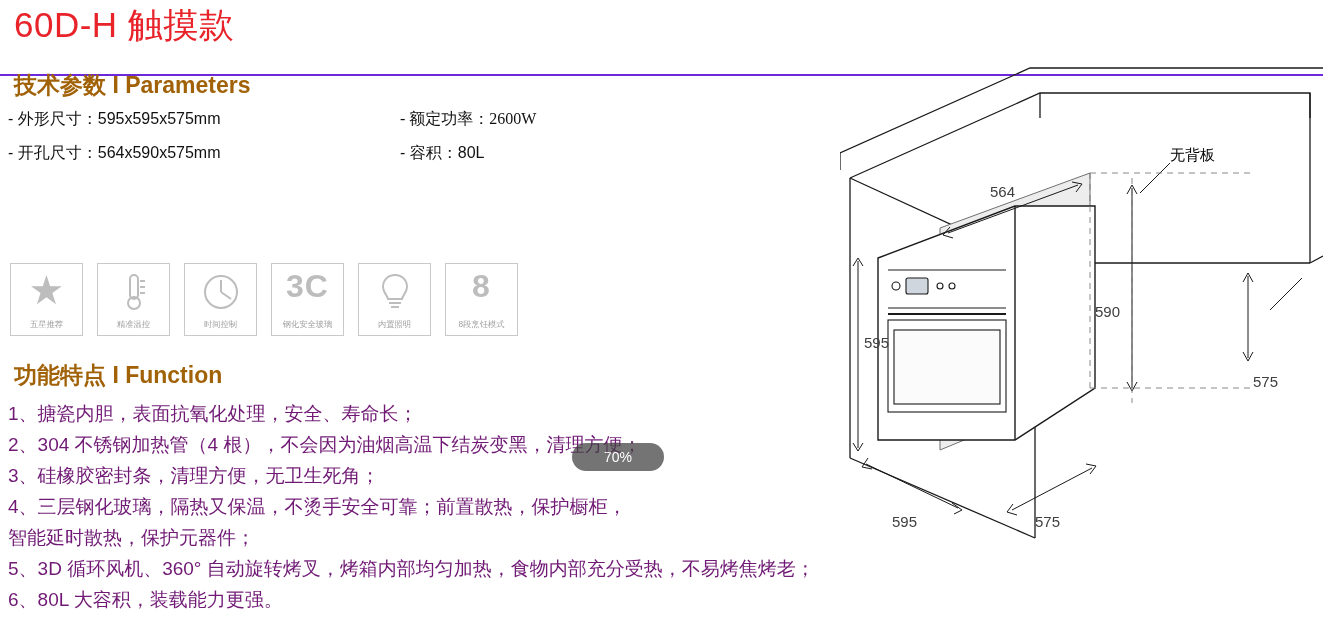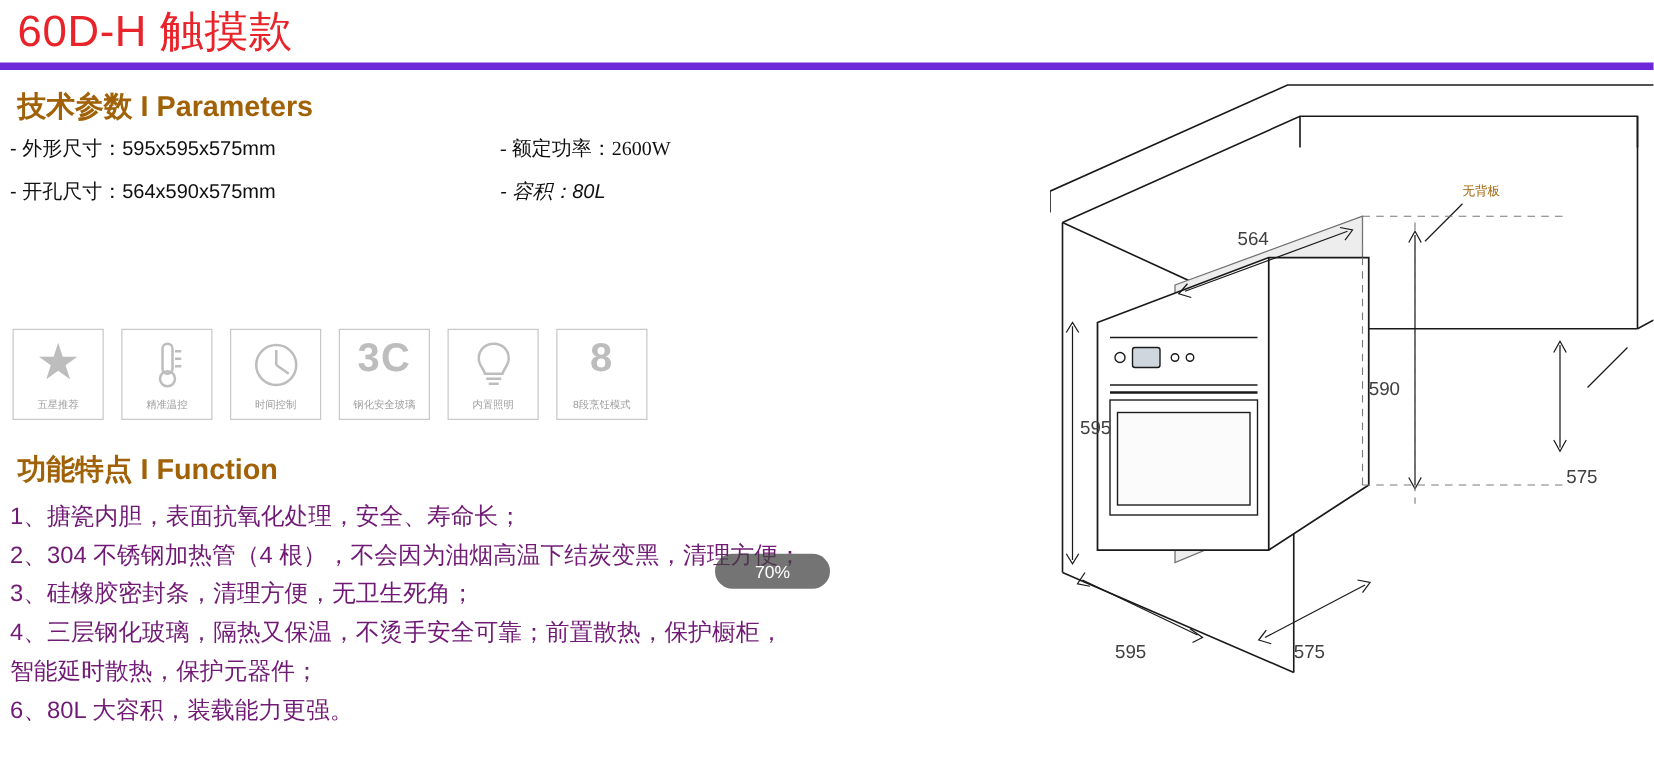--- a/index.html
+++ b/index.html
@@ -13,23 +13,23 @@
   #page {
     position: relative;
     width: 1323px; height: 624px;
     background: #ffffff;
   }
 
   
   .header-bar {
     position: absolute;
     left: 0; top: 0;
-    width: 1323px; height: 56px;
+    width: 1323px; height: 76px;
     background: #ffffff;
-    border-bottom: 6px solid #6d28d9;
+    border-bottom: 2px solid #6d28d9;
     text-align: right;
   }
   .header-title {
     position: absolute;
     left: 14px; top: 2px;
     font-size: 35px;
     font-weight: 400;
     color: #e8232a;
     letter-spacing: 0.5px;
     white-space: nowrap;
@@ -54,21 +54,21 @@
 
   .spec-line {
     position: absolute;
     font-size: 16px;
     color: #111111;
     white-space: nowrap;
   }
   #spec-0-0 { left: 8px;   top: 51px; }
   #spec-0-1 { left: 400px; top: 51px; font-family: Liberation Serif, serif; }
   #spec-1-0 { left: 8px;   top: 85px; }
-  #spec-1-1 { left: 400px; top: 85px; font-style: italic; }
+  #spec-1-1 { left: 400px; top: 85px; }
 
   
   .badges {
     position: absolute;
     left: 10px; top: 205px;
     display: flex;
     gap: 14px;
   }
   .badge {
     width: 73px; height: 73px;
@@ -120,22 +120,22 @@
   }
   .diagram svg { display: block; }
   .dim-label {
     position: absolute;
     font-size: 15px;
     color: #404040;
     white-space: nowrap;
   }
   .note-label {
     position: absolute;
-    font-size: 10px;
-    color: #a16207;
+    font-size: 15px;
+    color: #000000;
     white-space: nowrap;
   }
 
   
   .zoom-pill {
     position: absolute;
     left: 572px; top: 443px;
     width: 92px; height: 28px;
     border-radius: 14px;
     background: #404040;
@@ -220,20 +220,21 @@
     </div>
 
     <div class="section-heading" id="function-heading">功能特点 I Function</div>
 
     <div class="func-list">
       <div class="func-item">1、搪瓷内胆，表面抗氧化处理，安全、寿命长；</div>
       <div class="func-item">2、304 不锈钢加热管（4 根），不会因为油烟高温下结炭变黑，清理方便；</div>
       <div class="func-item">3、硅橡胶密封条，清理方便，无卫生死角；</div>
       <div class="func-item">4、三层钢化玻璃，隔热又保温，不烫手安全可靠；前置散热，保护橱柜，</div>
       <div class="func-item">智能延时散热，保护元器件；</div>
+      <div class="func-item">5、3D 循环风机、360° 自动旋转烤叉，烤箱内部均匀加热，食物内部充分受热，不易烤焦烤老；</div>
       <div class="func-item">6、80L 大容积，装载能力更强。</div>
     </div>
 
   </div>
 
   <div class="diagram">
     <svg width="483" height="566" viewBox="0 0 483 566">
       <g fill="none" stroke="#1a1a1a" stroke-width="1.3">
 
         <path d="M10 120 L200 35 L470 35 L470 60"></path>

